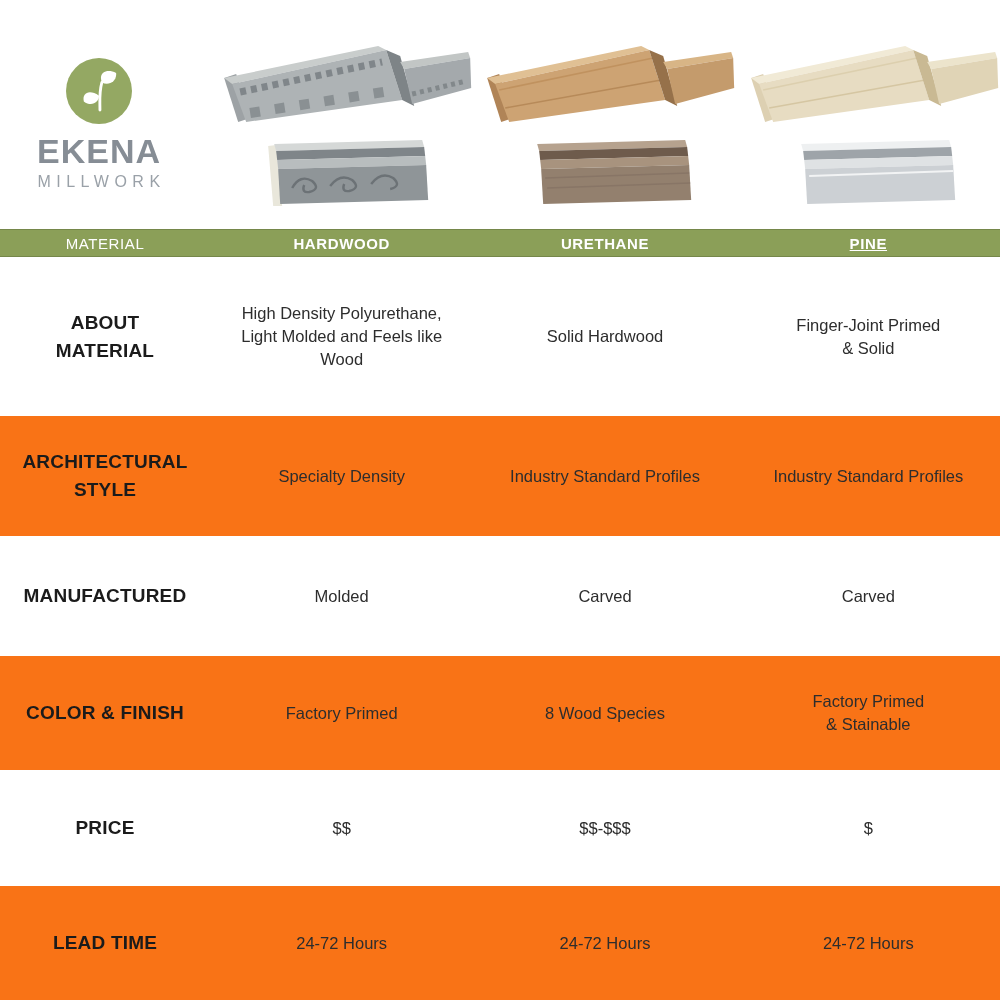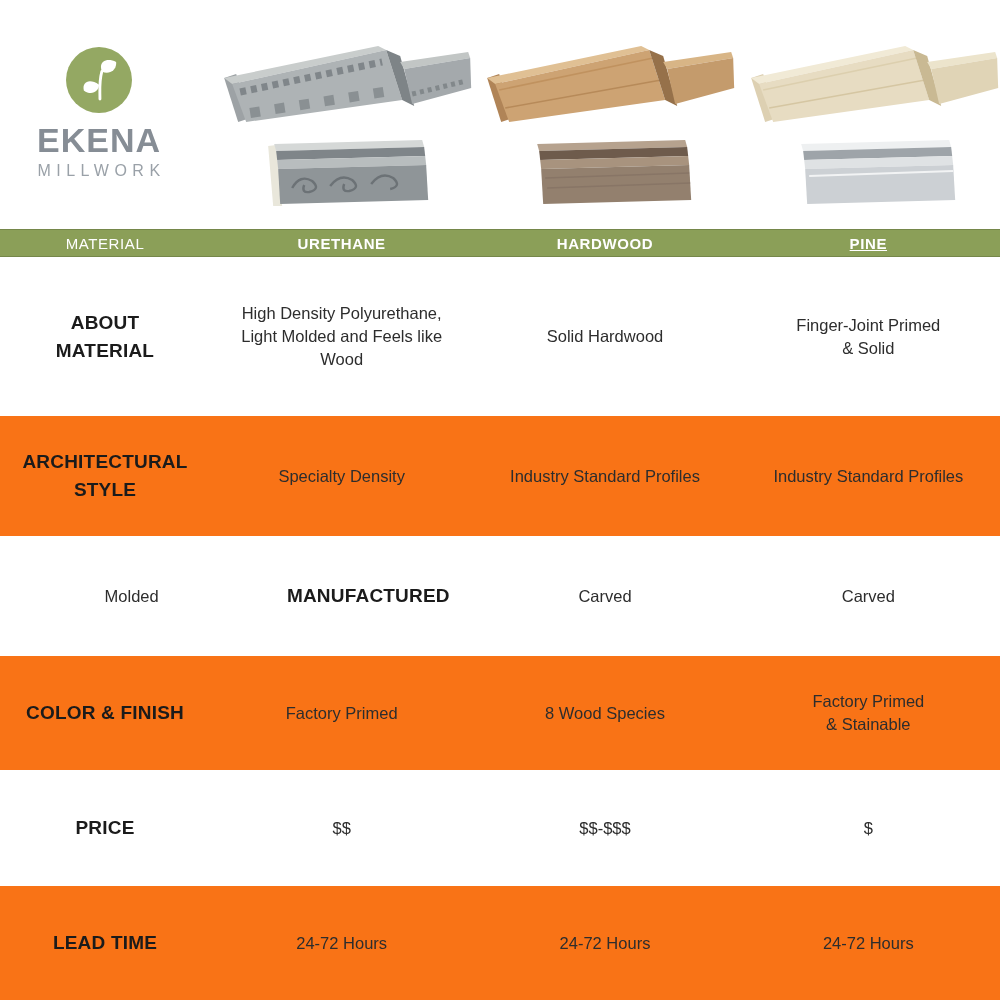--- a/index.html
+++ b/index.html
@@ -3,21 +3,21 @@
 <meta charset="utf-8">
 <style>
   * { margin:0; padding:0; box-sizing:border-box; }
   html,body { background:#fff; }
   body { width:1000px; height:1000px; font-family:"Liberation Sans","DejaVu Sans",sans-serif; color:#222; overflow:hidden; }
   .page { width:1000px; height:1000px; display:flex; flex-direction:column; background:#fff; }
 
   
   .top { height:229px; display:flex; background:#fff; }
   .logo-cell { width:210px; position:relative; }
-  .logo-inner { position:absolute; left:24px; top:47px; width:150px; text-align:center; }
+  .logo-inner { position:absolute; left:24px; top:58px; width:150px; text-align:center; }
   .logo-circle { width:66px; height:66px; border-radius:50%; background:#94a863; margin:0 auto 10px auto;
                  display:flex; align-items:center; justify-content:center; }
   .brand-name { font-size:34px; font-weight:700; letter-spacing:1px; color:#868d95; line-height:1; }
   .brand-sub  { font-size:16px; font-weight:400; letter-spacing:5.5px; color:#9aa1a8; margin-top:5px; text-indent:5px;text-align:center; }
   .product-col { width:263.33px; padding-top:16px; }
   .product-col svg { display:block; width:100%; height:200px; }
 
   
   .head-bar { height:28px; background:#8b9f58; border-top:1px solid #75874a; border-bottom:1px solid #75874a;
               display:flex; align-items:center; }
@@ -115,22 +115,22 @@
         <polygon points="66,135 214,131 215,140 67,144" fill="#9ea4a9"></polygon>
         <polygon points="67,144 215,140 216,149 68,153" fill="#dfe2e4"></polygon>
         <polygon points="68,153 216,149 218,184 70,188" fill="#ccd0d4"></polygon>
         <path d="M72,160 L216,155" stroke="#f2f3f4" stroke-width="2" fill="none"></path>
       </svg>
     </div>
   </header>
 
   <div class="head-bar">
     <div class="hb-cell first c0">MATERIAL</div>
+    <div class="hb-cell c2">HARDWOOD</div>
     <div class="hb-cell c1">URETHANE</div>
-    <div class="hb-cell c2">HARDWOOD</div>
     <div class="hb-cell c3">PINE</div>
   </div>
 
   <main class="tbl">
 
     <div class="row r-about">
       <div class="cell label">ABOUT
 MATERIAL</div>
       <div class="cell val v0">High Density Polyurethane,
 Light Molded and Feels like
@@ -142,22 +142,22 @@
 
     <div class="row gray r-style">
       <div class="cell label">ARCHITECTURAL
 STYLE</div>
       <div class="cell val v0">Specialty Density</div>
       <div class="cell val v1">Industry Standard Profiles</div>
       <div class="cell val v2">Industry Standard Profiles</div>
     </div>
 
     <div class="row r-manu">
+      <div class="cell label">MANUFACTURED</div>
       <div class="cell val v0">Molded</div>
-      <div class="cell label">MANUFACTURED</div>
       <div class="cell val v1">Carved</div>
       <div class="cell val v2">Carved</div>
     </div>
 
     <div class="row gray r-color">
       <div class="cell label">COLOR &amp; FINISH</div>
       <div class="cell val v0">Factory Primed</div>
       <div class="cell val v1">8 Wood Species</div>
       <div class="cell val v2">Factory Primed
 &amp; Stainable</div>

